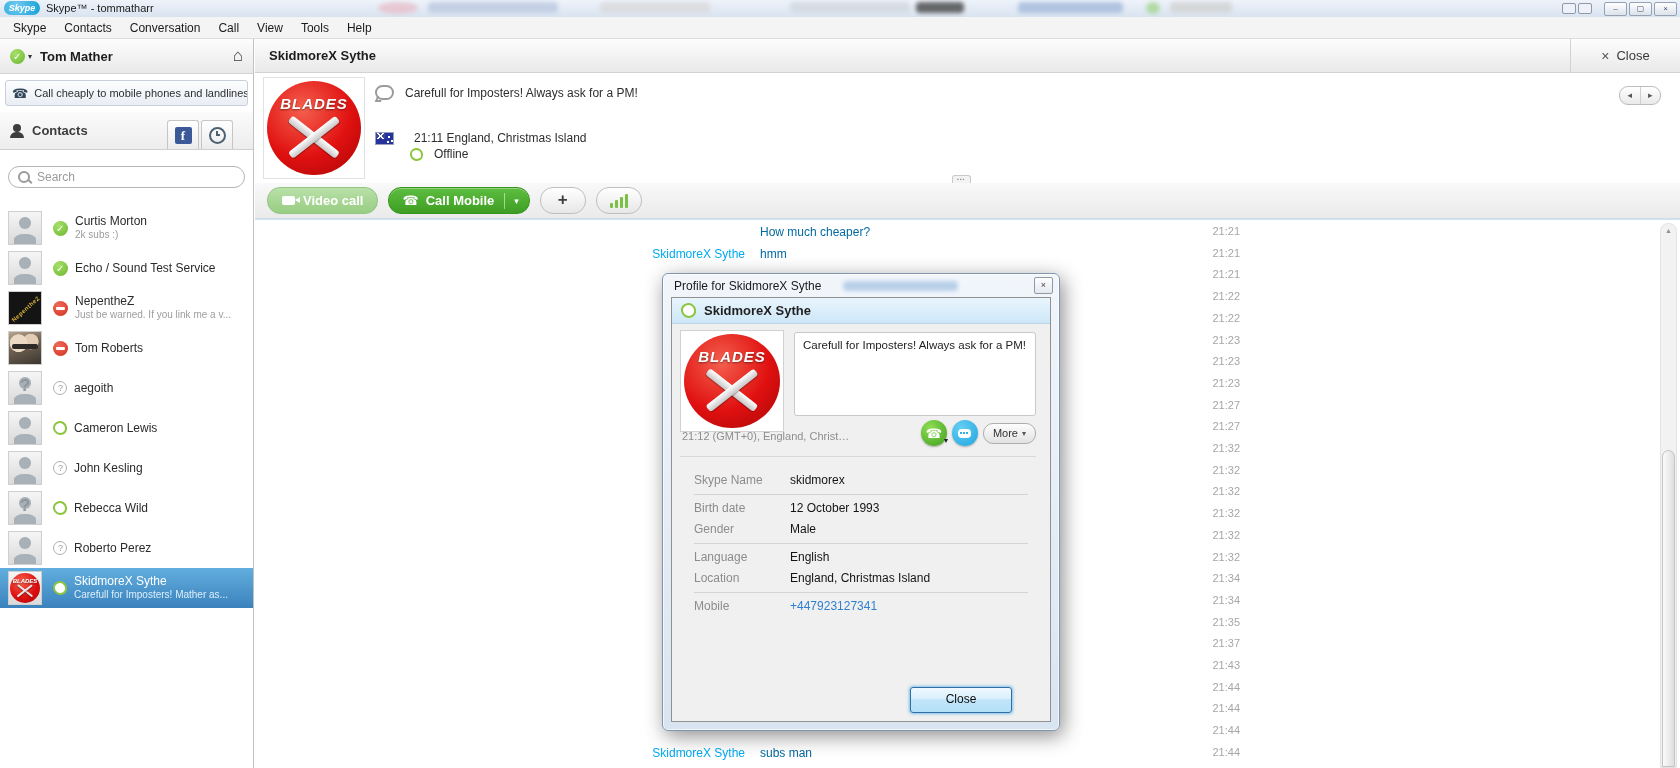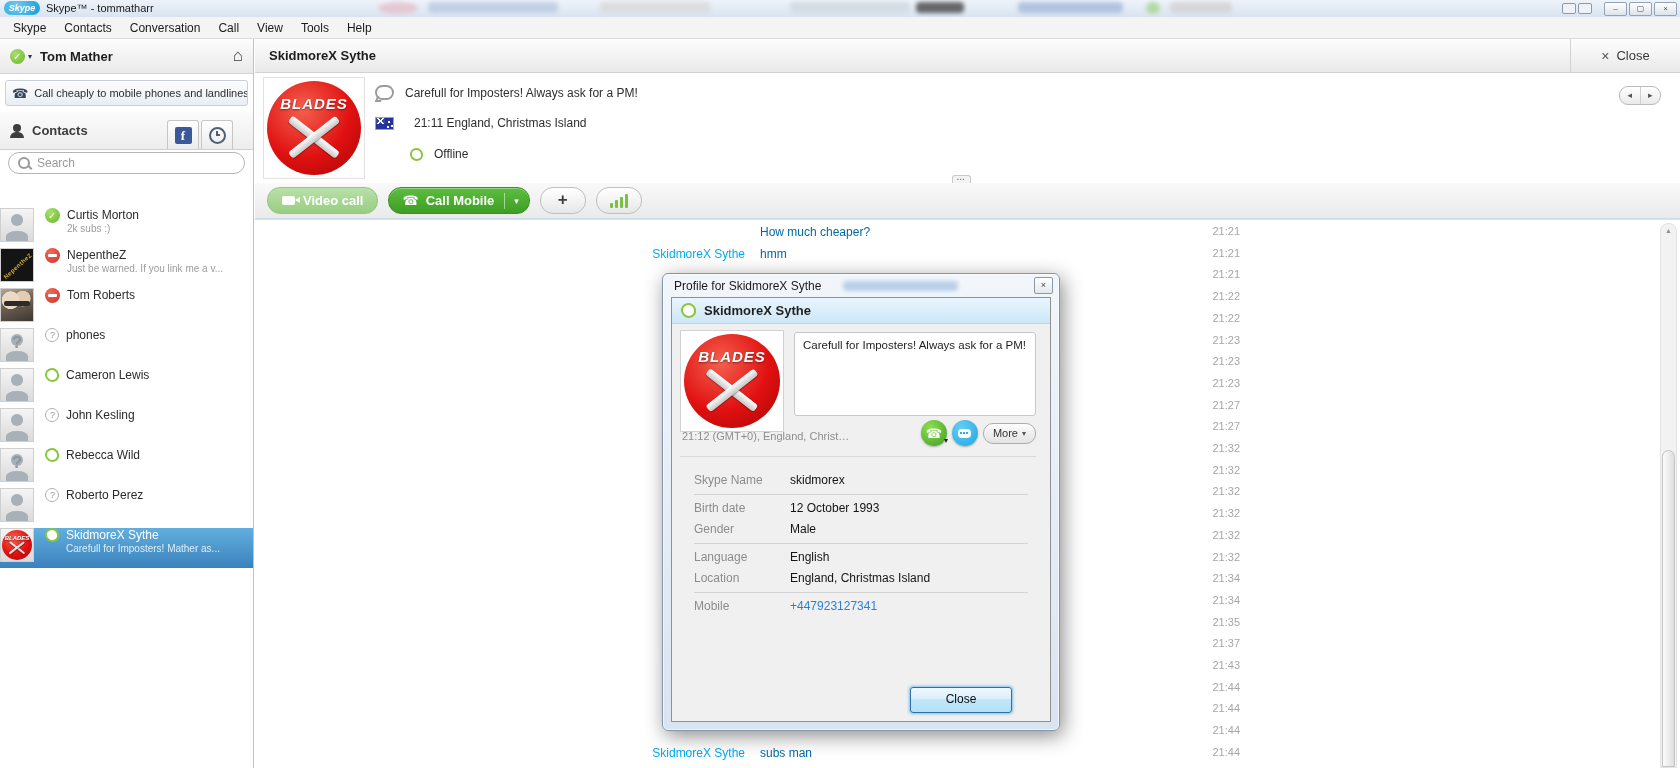--- a/index.html
+++ b/index.html
@@ -52,28 +52,28 @@
   .side-tab{position:absolute;bottom:0;width:30px;height:28px;border:1px solid #c6c6c6;border-bottom:none;
             border-radius:3px 3px 0 0;background:linear-gradient(#ffffff,#ececec);
             display:flex;align-items:center;justify-content:center;}
   .tab-fb{right:54px;}
   .tab-clock{right:20px;}
   .fb-icon{width:17px;height:17px;background:#3b5998;border-radius:2px;color:#fff;
            font-weight:bold;font-size:13px;text-align:center;line-height:17px;font-family:"Liberation Serif",serif;}
   .clock-icon{width:13px;height:13px;border:2px solid #4e6172;border-radius:50%;position:relative;}
   .clock-icon:after{content:"";position:absolute;left:5px;top:2px;width:2px;height:5px;background:#4e6172;}
   .clock-icon:before{content:"";position:absolute;left:5px;top:5px;width:4px;height:2px;background:#4e6172;}
-  .search-wrap{margin:2px 8px;position:relative;}
+  .search-wrap{margin:16px 8px;position:relative;}
   .search-input{width:100%;height:22px;box-sizing:border-box;border:1px solid #b5b5b5;border-radius:11px;
                 padding:0 8px 0 28px;font-size:12px;color:#555;background:#fff;outline:none;}
   .search-input::placeholder{color:#9b9b9b;}
   .mag{position:absolute;left:10px;top:5px;width:8px;height:8px;border:2px solid #9a9a9a;border-radius:50%;}
   .mag:after{content:"";position:absolute;right:-3px;bottom:-3px;width:2px;height:5px;background:#9a9a9a;transform:rotate(-45deg);}
   .contact-list{position:absolute;top:169px;left:0;right:0;}
-  .c-row{height:40px;display:flex;padding:0 4px 0 0;box-sizing:border-box;}
+  .c-row{height:40px;display:flex;align-items:center;padding:0 4px 0 8px;box-sizing:border-box;}
   .c-row.selected{background:linear-gradient(#62aede,#3b82bd);}
   .c-row.selected .c-name{color:#fff;}
   .c-row.selected .c-mood{color:#ddeefb;}
   .c-av{width:34px;height:34px;border:1px solid #cfcfcf;background:linear-gradient(#f5f5f5,#dadada);
         position:relative;flex:none;overflow:hidden;box-sizing:border-box;}
   .c-st{margin:0 7px 0 11px;flex:none;}
   .c-names{overflow:hidden;line-height:1.25;}
   .c-name{font-size:12px;color:#2b2b2b;white-space:nowrap;}
   .c-mood{font-size:10px;color:#9d9d9d;white-space:nowrap;}
   
@@ -273,20 +273,30 @@
           <div class="sil"></div>
         </div>
     <span class="st c-st st-available"></span>
     <div class="c-names">
       <div class="c-name">Curtis Morton</div>
       <div class="c-mood">2k subs :)</div>
     </div>
   </div>
       <div class="c-row">
     <div class="c-av av-box">
+          <div class="sil"></div>
+        </div>
+    <span class="st c-st st-available"></span>
+    <div class="c-names">
+      <div class="c-name">Echo / Sound Test Service</div>
+
+    </div>
+  </div>
+      <div class="c-row">
+    <div class="c-av av-box">
           <div class="nep">
             <span>NepentheZ</span>
           </div>
         </div>
     <span class="st c-st st-dnd"></span>
     <div class="c-names">
       <div class="c-name">NepentheZ</div>
       <div class="c-mood">Just be warned. If you link me a v...</div>
     </div>
   </div>
@@ -301,21 +311,21 @@
     </div>
   </div>
       <div class="c-row">
     <div class="c-av av-box">
           <div class="sil">
             <span class="qmark">?</span>
           </div>
         </div>
     <span class="st c-st st-pending"></span>
     <div class="c-names">
-      <div class="c-name">phones</div>
+      <div class="c-name">aegoith</div>
 
     </div>
   </div>
       <div class="c-row">
     <div class="c-av av-box">
           <div class="sil"></div>
         </div>
     <span class="st c-st st-offline"></span>
     <div class="c-names">
       <div class="c-name">Cameron Lewis</div>
@@ -384,21 +394,21 @@
       <div class="blades">
         <span class="b-txt">BLADES</span>
         <i class="sw s1"></i>
         <i class="sw s2"></i>
       </div>
     </div>
   <div class="ps-row" style="top:12px;">
     <span class="bubble-icon"></span>
     <span>Carefull for Imposters! Always ask for a PM!</span>
   </div>
-  <div class="ps-row" style="top:43px;gap:20px;">
+  <div class="ps-row" style="top:58px;gap:20px;">
     <span class="flag"></span>
     <span>21:11 England, Christmas Island</span>
   </div>
   <div class="ps-row" style="top:74px;padding-left:35px;">
     <span class="st st-offline" style="width:9px;height:9px;"></span>
     <span>Offline</span>
   </div>
   <div class="pager">
     <span class="pager-half">◂</span>
     <span class="pager-half">▸</span>

